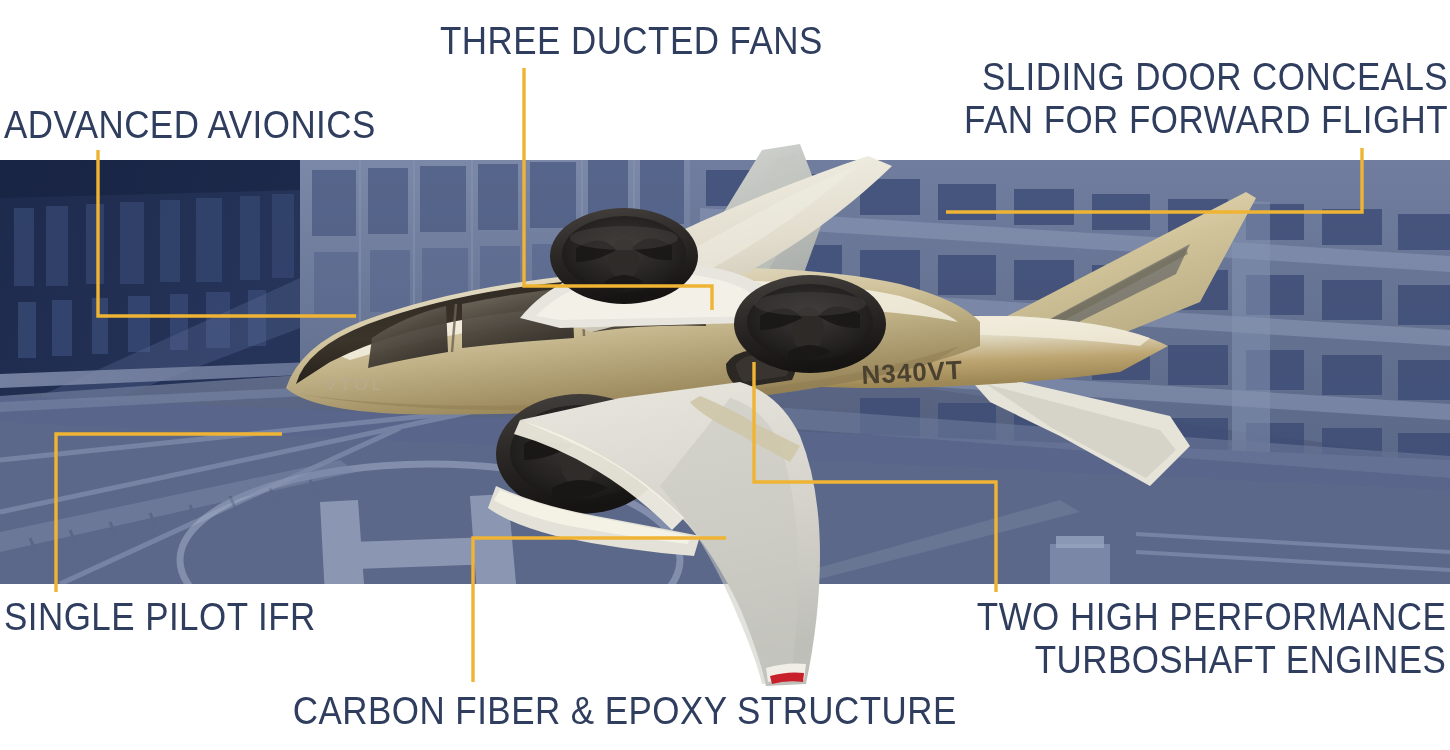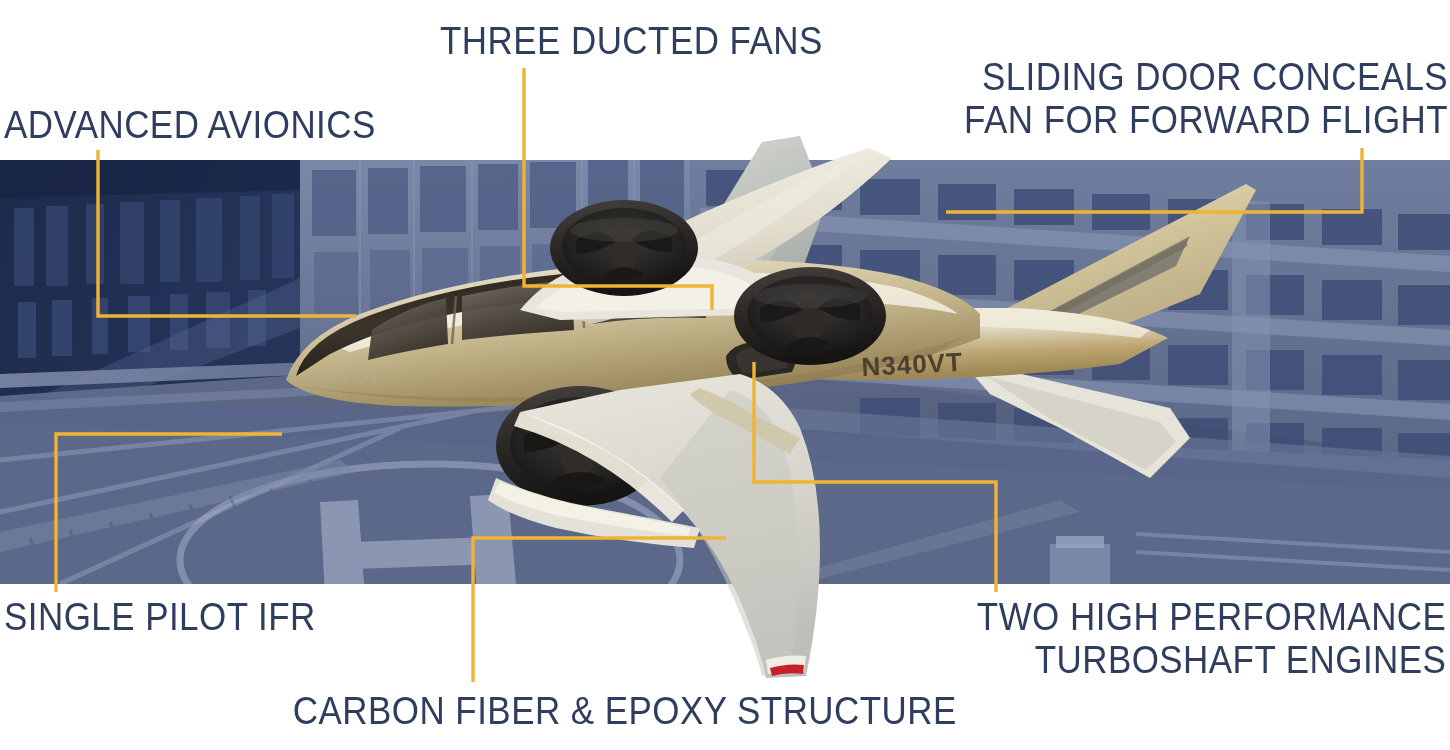--- a/index.html
+++ b/index.html
@@ -14,21 +14,21 @@
   
   .photo-band{
     position:absolute; left:0; top:160px; width:1450px; height:424px;
     overflow:hidden;
     background:#55638c;
   }
   .photo-band svg{ display:block; }
 
   
   .aircraft-layer{
-    position:absolute; left:0; top:8px; width:1450px; height:670px;
+    position:absolute; left:0; top:16px; width:1450px; height:670px;
     pointer-events:none;
   }
 
   
   .label{
     position:absolute;
     color:#2f3d5e;
     font-family:"Liberation Sans", sans-serif;
     font-weight:400;
     letter-spacing:.5px;

